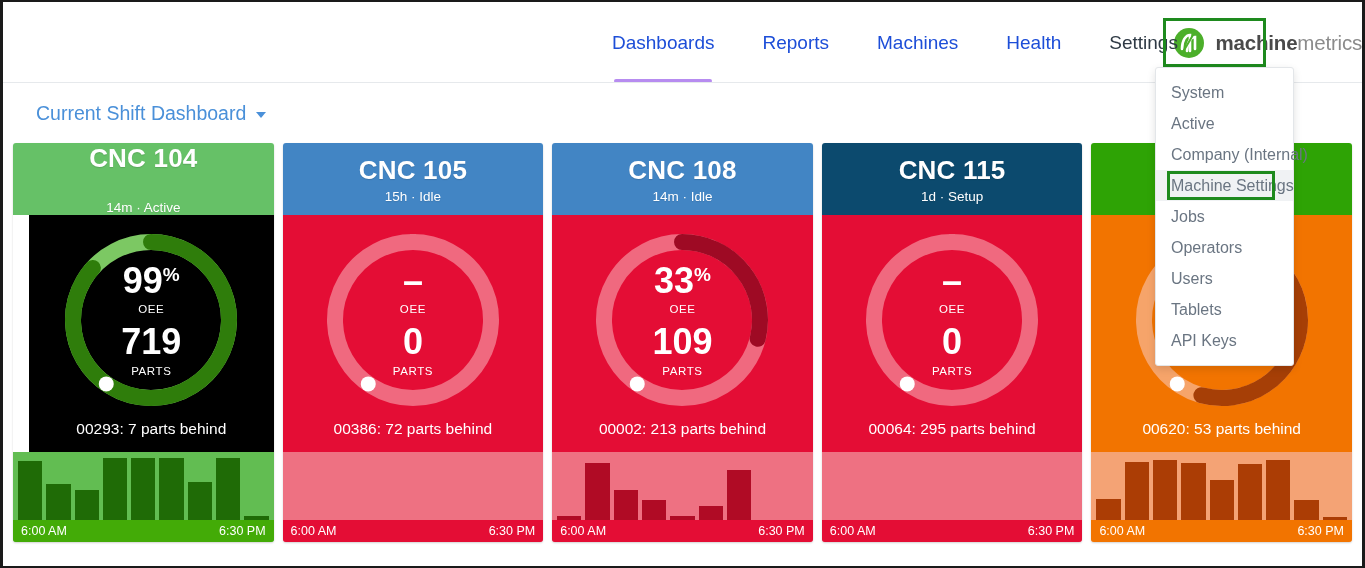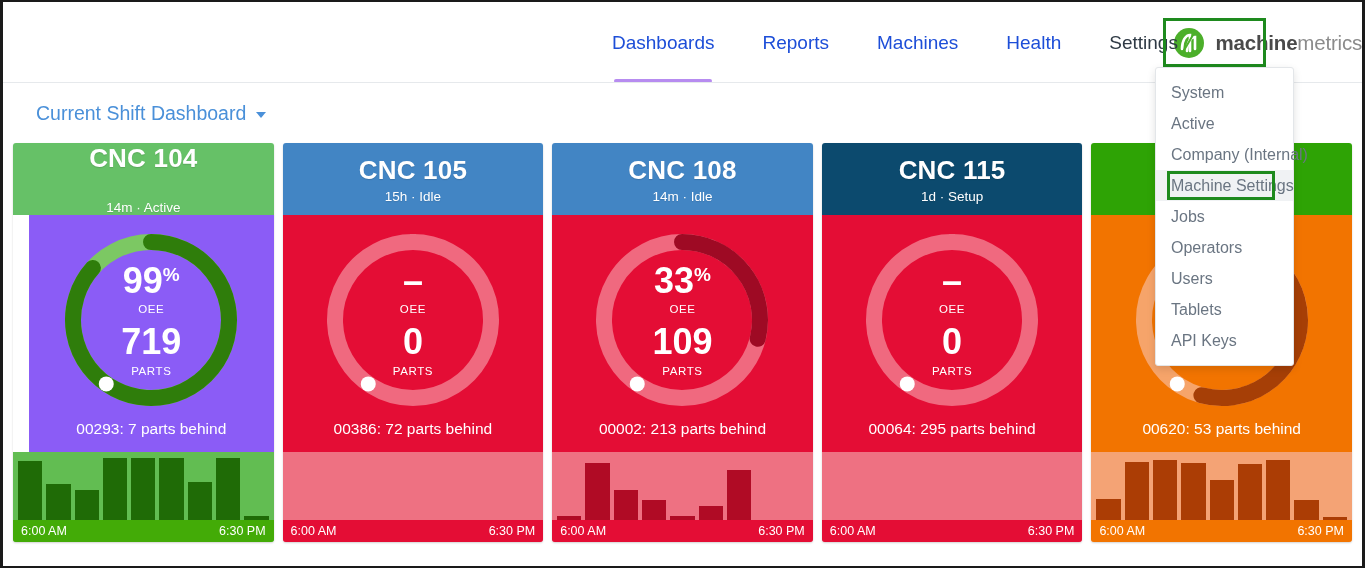--- a/index.html
+++ b/index.html
@@ -290,21 +290,21 @@
     <span class="caret"></span>
   </div>
 </div>
 
 <div class="cards" id="cards">
     <div class="card">
       <div class="card-header" style="background: rgb(102, 193, 103); justify-content: space-between;">
         <div class="card-name">CNC 104</div>
         <div class="card-sub">14m · Active</div>
       </div>
-      <div class="card-body" style="background: #8b5cf6; margin-left: 16px;">
+      <div class="card-body" style="background: #000000; margin-left: 16px;">
         <div class="gauge-wrap">
           <div class="gauge">
     <svg viewBox="0 0 190 190">
       <path d="M 95.01361356809646 17.00000118800793 A 78 78 0 1 1 94.98638643190354 17.00000118800793" fill="none" stroke="#7cc863" stroke-width="16" stroke-linecap="round"></path>
       <path d="M 95.01361356809646 17.00000118800793 A 78 78 0 1 1 36.89826358585349 42.959744181441216" fill="none" stroke="#2f7d0b" stroke-width="16" stroke-linecap="round"></path>
       <circle cx="50.26" cy="158.89" r="7.5" fill="#ffffff"></circle>
     </svg>
     <div class="gauge-center">
       <div class="oee-val">99<span class="pct">%</span></div>
       <div class="oee-lbl">OEE</div>

